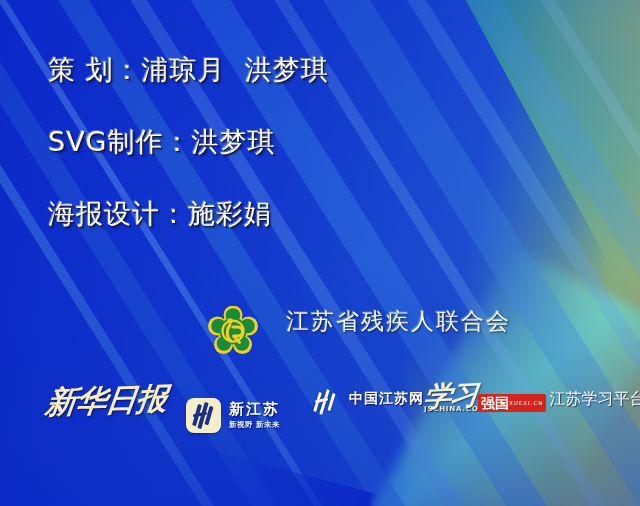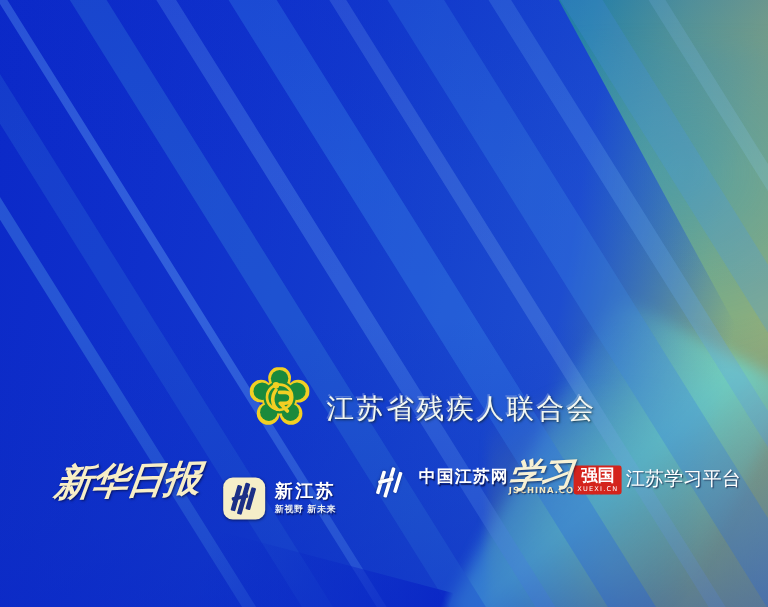--- a/index.html
+++ b/index.html
@@ -122,22 +122,22 @@
       2px 2px 2px rgba(10,10,30,.55),
       -1px -1px 0 rgba(255,255,255,.35);
   }
 
   
   .org-row {
     position: absolute;
     left: 208px;
     top: 306px;
     display: flex;
-    align-items: flex-end;
-    gap: 14px;
+    align-items: flex-start;
+    gap: 28px;
   }
   .org-logo { width: 50px; height: 50px; display: block; }
   .org-name {
     color: #f2f7f2;
     font-size: 23px;
     letter-spacing: 2px;
     white-space: pre;
     text-shadow: 1px 1px 2px rgba(15,30,25,.75), -1px -1px 0 rgba(255,255,255,.25);
   }
 
@@ -216,21 +216,21 @@
     font-size: 28px; font-weight: 700; font-style: italic;
     color: #f7f1d4; letter-spacing: -2px;
     transform: skewX(-10deg) rotate(-3deg);
     text-shadow: 1px 1px 2px rgba(0,0,30,.55);
     white-space: pre; line-height: 1; margin-bottom: 4px;
   }
   .xuexi-badge {
     background: #d4241c;
     padding: 2px 3px 1px 3px;
     border-radius: 2px;
-    display: flex; flex-direction: column; align-items: center;
+    display: flex; align-items: center;
     margin-bottom: 2px;
   }
   .xuexi-badge-main {
     color: #ffffff; font-size: 14px; font-weight: 700; letter-spacing: 0px;
     line-height: 1.05; white-space: pre;
   }
   .xuexi-badge-sub {
     color: #ffffff; font-size: 5.5px; letter-spacing: 1px; line-height: 1;
     white-space: pre; margin-top: 1px;
   }
@@ -259,20 +259,25 @@
       <div class="band" style="left: 58%; width: 34px; background: rgb(58, 134, 232); opacity: 0.38; transform: rotate(-32deg);"></div>
       <div class="band" style="left: 66%; width: 12px; background: rgb(143, 194, 245); opacity: 0.22; transform: rotate(-32deg);"></div>
       <div class="band" style="left: 71%; width: 40px; background: rgb(63, 140, 230); opacity: 0.3; transform: rotate(-32deg);"></div>
       <div class="band" style="left: 79%; width: 16px; background: rgb(99, 168, 238); opacity: 0.28; transform: rotate(-32deg);"></div>
       <div class="band" style="left: 85%; width: 30px; background: rgb(79, 154, 232); opacity: 0.26; transform: rotate(-32deg);"></div>
       <div class="band" style="left: 92%; width: 12px; background: rgb(142, 203, 232); opacity: 0.22; transform: rotate(-32deg);"></div>
     </div>
   <div class="bg-wedge2"></div>
   <div class="bg-vert"></div>
 
+  <div class="credits">
+    <div class="credit-line">策 划：浦琼月  洪梦琪</div>
+    <div class="credit-line">SVG制作：洪梦琪</div>
+    <div class="credit-line">海报设计：施彩娟</div>
+  </div>
 
   <div class="org-row">
     <svg class="org-logo" viewBox="0 0 100 100">
       <g>
         <circle cx="50" cy="18" r="19" fill="#f2cf23"></circle>
         <circle cx="81" cy="40" r="19" fill="#f2cf23"></circle>
         <circle cx="69" cy="77" r="19" fill="#f2cf23"></circle>
         <circle cx="31" cy="77" r="19" fill="#f2cf23"></circle>
         <circle cx="19" cy="40" r="19" fill="#f2cf23"></circle>
         <circle cx="50" cy="50" r="30" fill="#f2cf23"></circle>

